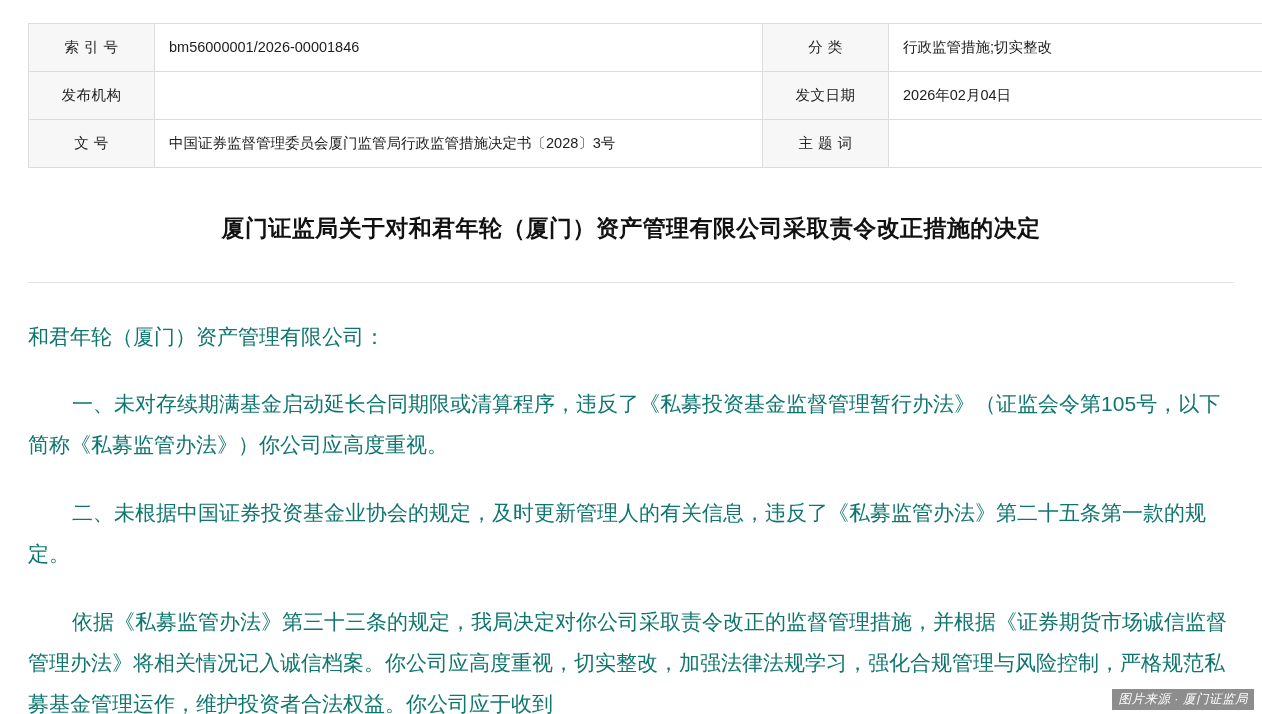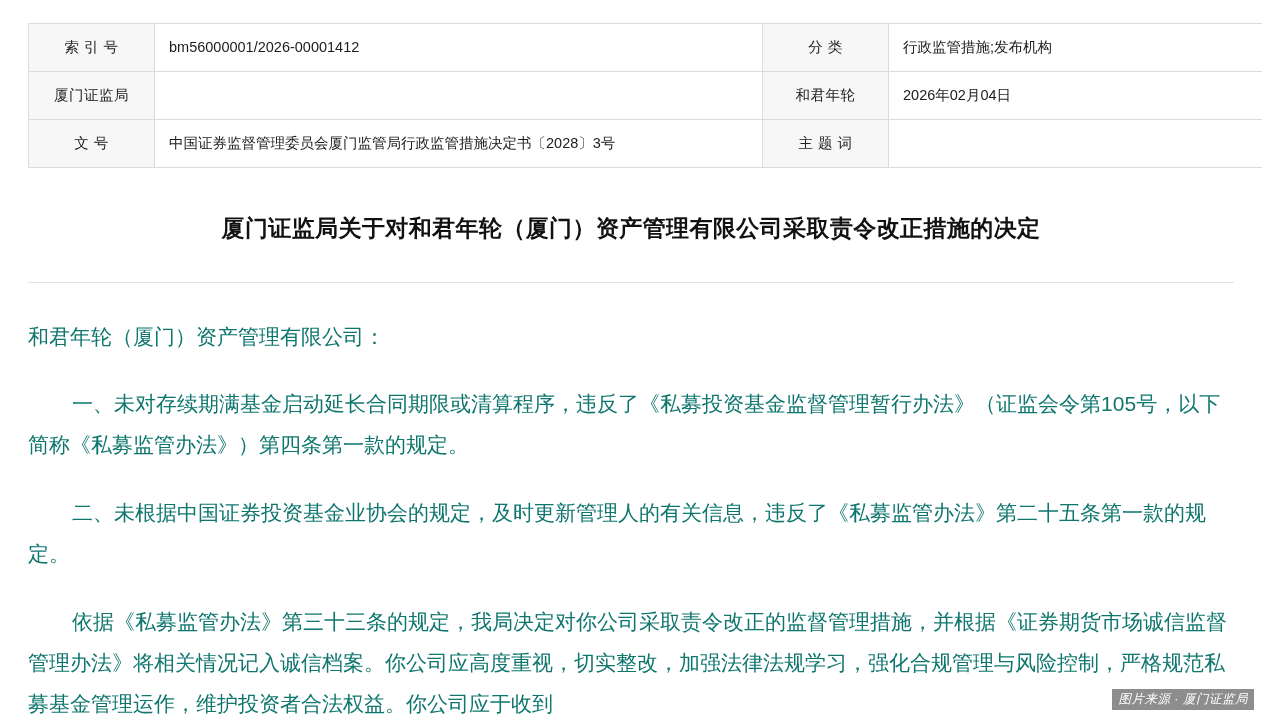--- a/index.html
+++ b/index.html
@@ -108,43 +108,43 @@
   <table class="meta-table">
     <colgroup>
       <col class="col-label">
         <col class="col-value">
         <col class="col-label2">
         <col class="col-value2">
     </colgroup>
     <tbody>
       <tr>
         <td class="label">索 引 号</td>
-        <td>bm56000001/2026-00001412</td>
+        <td>bm56000001/2026-00001846</td>
         <td class="label">分   类</td>
-        <td>行政监管措施;发布机构</td>
+        <td>行政监管措施;切实整改</td>
       </tr>
       <tr>
-        <td class="label">厦门证监局</td>
+        <td class="label">发布机构</td>
         <td></td>
-        <td class="label">和君年轮</td>
+        <td class="label">发文日期</td>
         <td>2026年02月04日</td>
       </tr>
       <tr>
         <td class="label">文   号</td>
         <td>中国证券监督管理委员会厦门监管局行政监管措施决定书〔2028〕3号</td>
         <td class="label">主 题 词</td>
         <td></td>
       </tr>
     </tbody>
   </table>
 
   <h1 class="doc-title">厦门证监局关于对和君年轮（厦门）资产管理有限公司采取责令改正措施的决定</h1>
   <hr class="title-rule">
 
   <div class="doc-body">
     <p class="first">和君年轮（厦门）资产管理有限公司：</p>
-    <p class="indent">一、未对存续期满基金启动延长合同期限或清算程序，违反了《私募投资基金监督管理暂行办法》（证监会令第105号，以下简称《私募监管办法》）第四条第一款的规定。</p>
+    <p class="indent">一、未对存续期满基金启动延长合同期限或清算程序，违反了《私募投资基金监督管理暂行办法》（证监会令第105号，以下简称《私募监管办法》）你公司应高度重视。</p>
     <p class="indent">二、未根据中国证券投资基金业协会的规定，及时更新管理人的有关信息，违反了《私募监管办法》第二十五条第一款的规定。</p>
     <p class="indent">依据《私募监管办法》第三十三条的规定，我局决定对你公司采取责令改正的监督管理措施，并根据《证券期货市场诚信监督管理办法》将相关情况记入诚信档案。你公司应高度重视，切实整改，加强法律法规学习，强化合规管理与风险控制，严格规范私募基金管理运作，维护投资者合法权益。你公司应于收到</p>
   </div>
 
   <div class="watermark">图片来源 · 厦门证监局</div>
 </div>
 
 </body></html>

